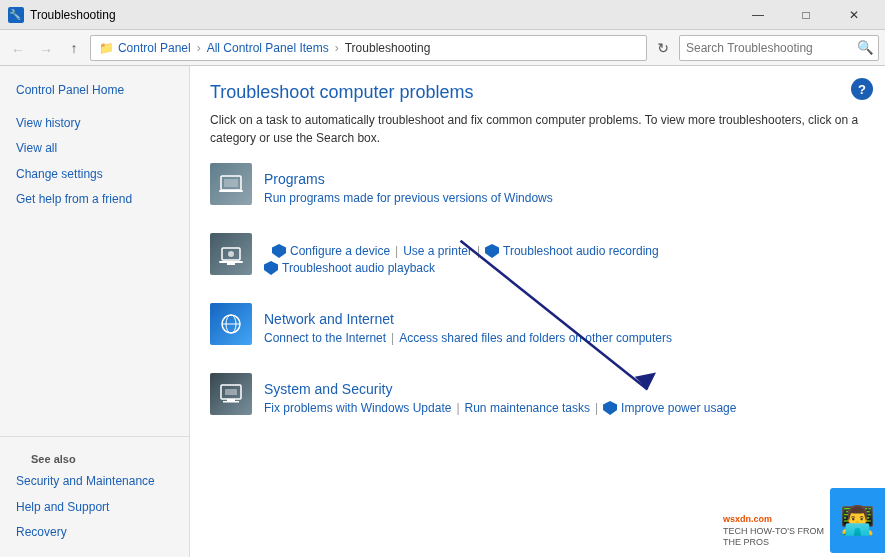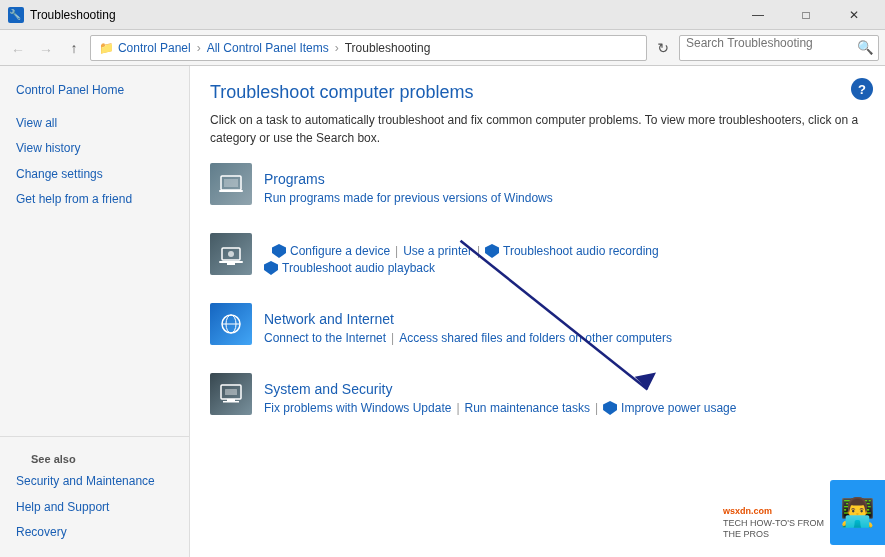--- a/index.html
+++ b/index.html
@@ -68,21 +68,21 @@
     .path-current { color: #333; }
     .refresh-btn {
       width: 24px; height: 24px;
       border: none; background: transparent;
       cursor: pointer; display: flex; align-items: center; justify-content: center;
       color: #555; font-size: 14px;
     }
     .search-box {
       width: 200px; height: 26px;
       border: 1px solid #bbb;
-      display: flex; align-items: flex-start;
+      display: flex; align-items: center;
       background: white;
       border-radius: 2px;
     }
     .search-input {
       flex: 1; border: none; outline: none;
       padding: 0 6px; font-size: 12px; color: #999;
       background: transparent;
     }
     .search-icon-btn {
       width: 24px; height: 24px;
@@ -267,22 +267,22 @@
     <input class="search-input" type="text" placeholder="Search Troubleshooting" style="">
     <button class="search-icon-btn">🔍</button>
   </div>
 </div>
 
 <div class="main-layout">
 
   <div class="sidebar">
     <div class="sidebar-link">Control Panel Home</div>
     <div style="height:8px;"></div>
+    <div class="sidebar-link">View history</div>
     <div class="sidebar-link">View all</div>
-    <div class="sidebar-link">View history</div>
     <div class="sidebar-link">Change settings</div>
     <div class="sidebar-link">Get help from a friend</div>
 
     <div class="sidebar-section">
       <div class="sidebar-section-title">See also</div>
       <div class="sidebar-link">Security and Maintenance</div>
       <div class="sidebar-link">Help and Support</div>
       <div class="sidebar-link">Recovery</div>
     </div>
   </div>
@@ -384,21 +384,21 @@
     </div>
 
     <svg class="arrow-overlay" viewBox="0 0 660 400" style="position:absolute;top:60px;left:0;width:660px;height:340px;pointer-events:none;">
       <line x1="260" y1="135" x2="480" y2="310" stroke="#1a237e" stroke-width="3"></line>
       <polygon points="480,310 465,295 490,290" fill="#1a237e"></polygon>
     </svg>
 
   </div>
 </div>
 
-<div style="position:fixed;bottom:12px;right:0;display:flex;align-items:flex-end;gap:0;">
+<div style="position:fixed;bottom:4px;right:0;display:flex;align-items:flex-end;gap:0;">
   <div style="background:rgba(255,255,255,0.9);padding:4px 6px;font-size:9px;color:#555;line-height:1.3;">
     <div style="color:#e65100;font-weight:bold;">wsxdn.com</div>
     <div>TECH HOW-TO'S FROM</div>
     <div>THE PROS</div>
   </div>
   <div style="background:#2196f3;width:55px;height:65px;display:flex;align-items:center;justify-content:center;border-radius:3px 0 0 3px;">
     <div style="color:white;font-size:28px;">👨‍💻</div>
   </div>
 </div>
 

